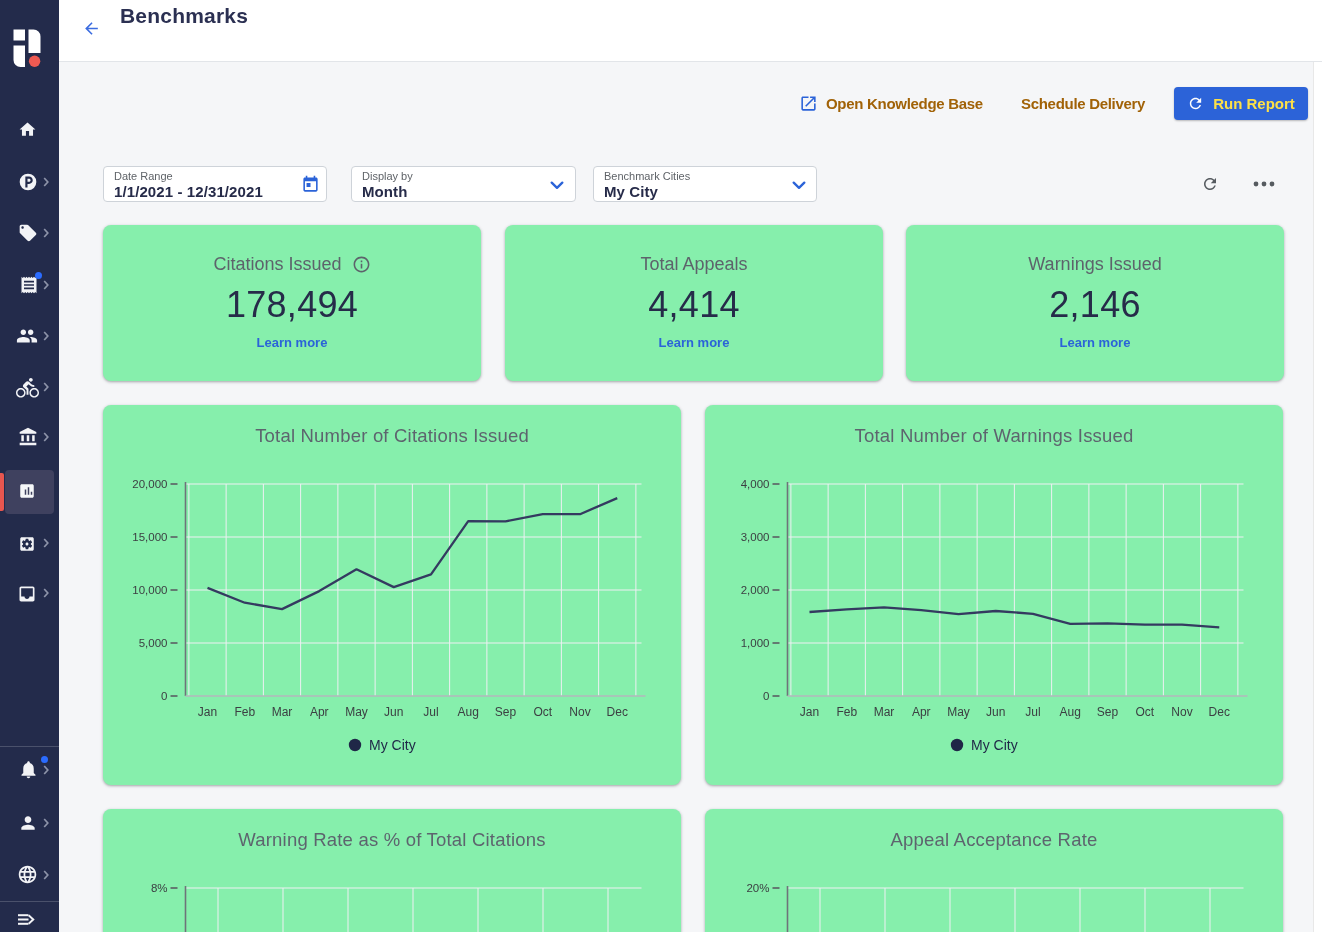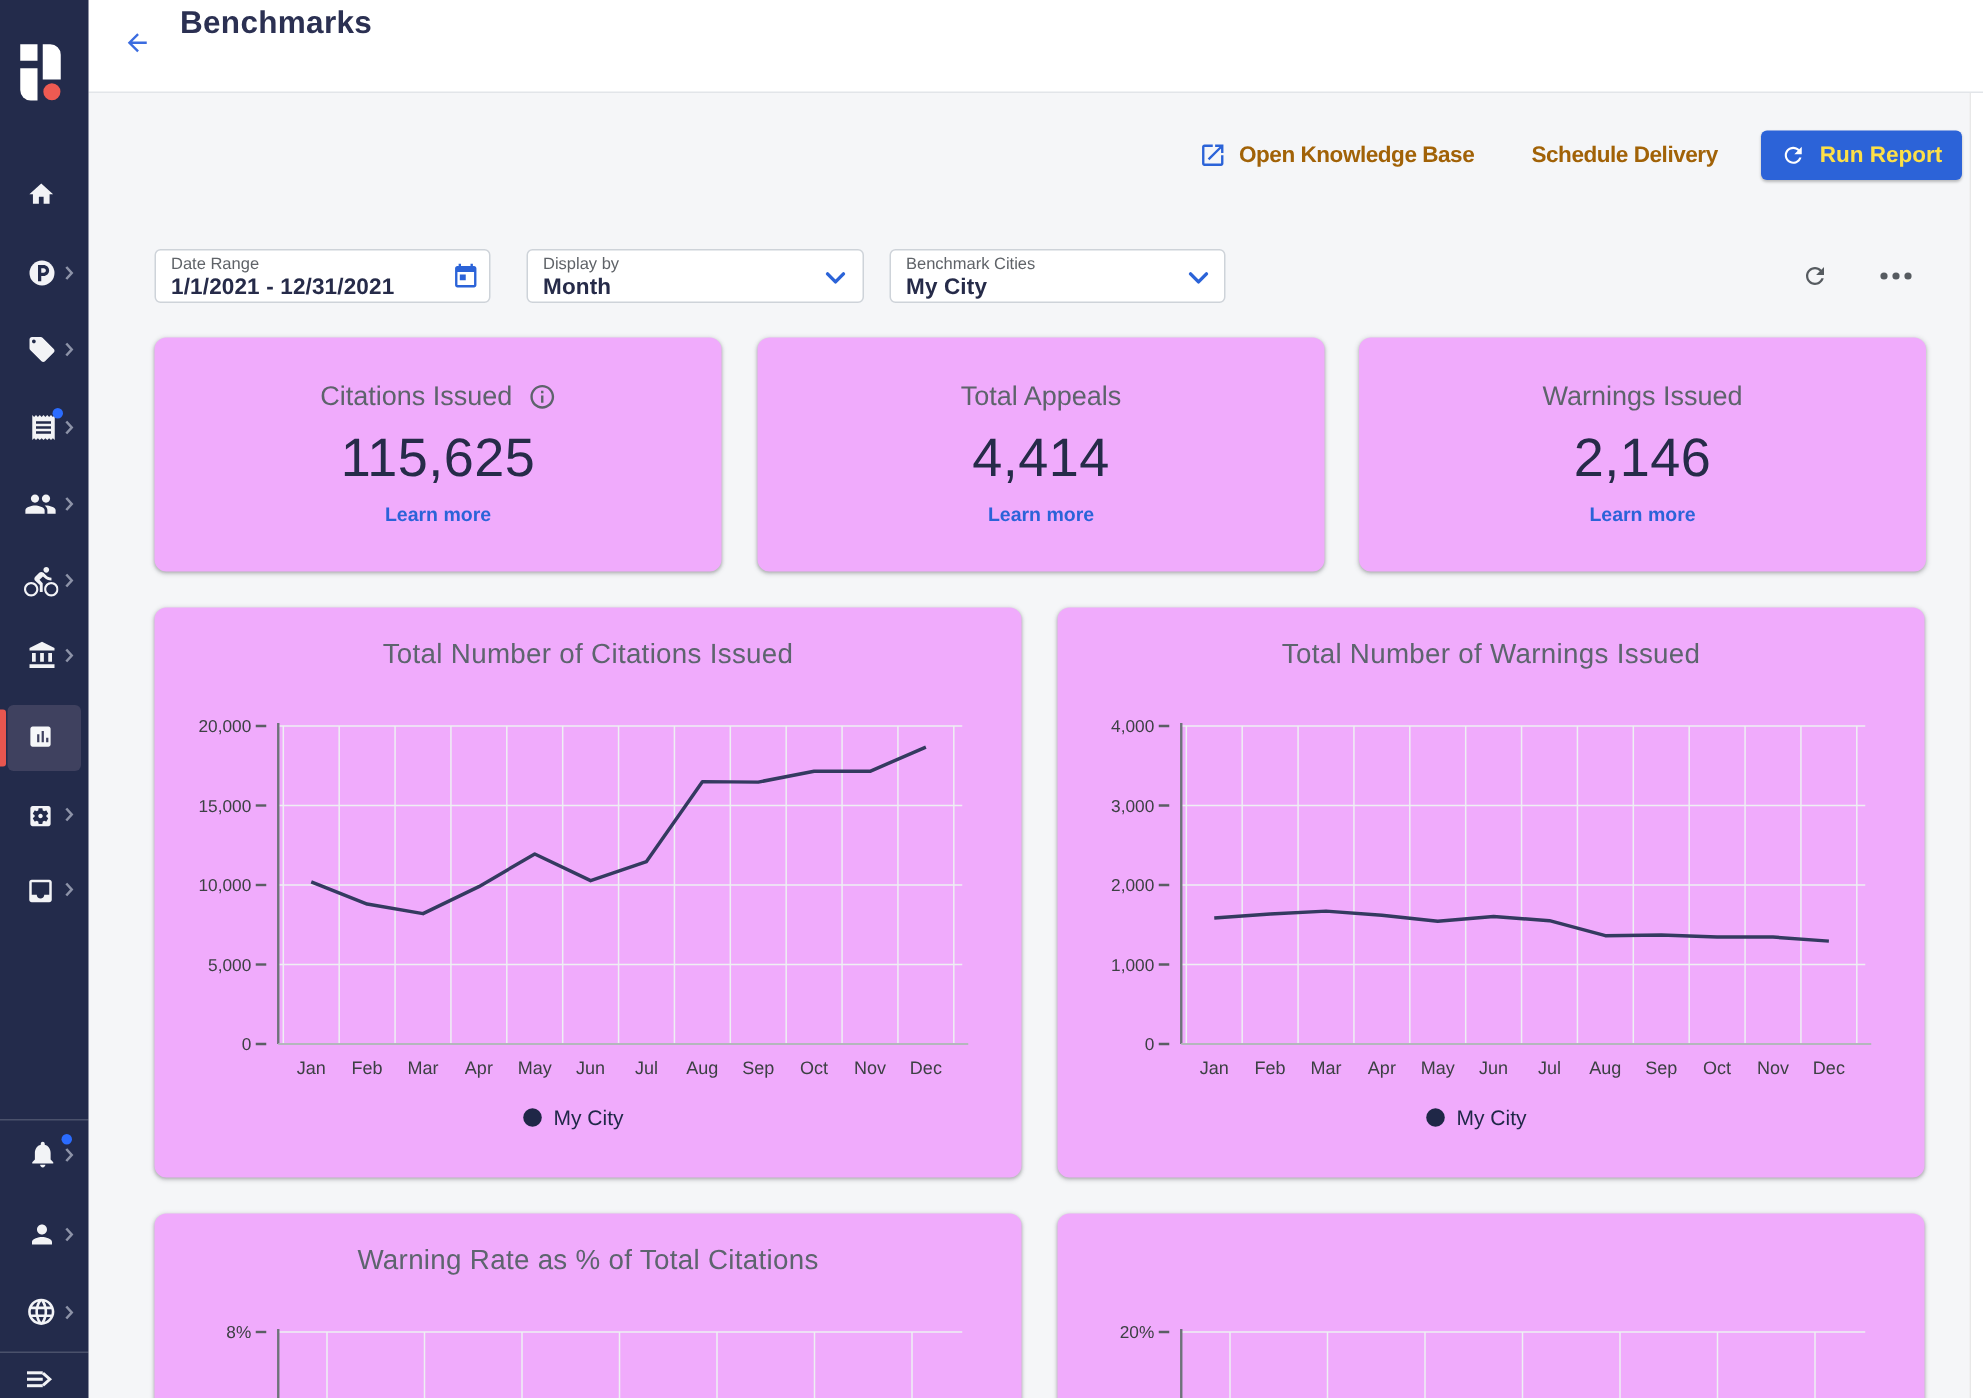--- a/index.html
+++ b/index.html
@@ -15,21 +15,21 @@
 #header { position:absolute; left:59px; top:0; width:1263px; height:62px; background:#fff; border-bottom:1px solid #e2e5e9; z-index:4; }
 #htitle { position:absolute; left:61px; top:4px; font-size:21px; font-weight:bold; color:#2b3052; letter-spacing:0.2px; }
 
 .blink { color:#a16207; font-weight:bold; font-size:15px; letter-spacing:-0.3px; }
 #runbtn { position:absolute; left:1174px; top:87px; width:134px; height:33px; background:#2c63d8; border-radius:4px; color:#fde047; font-weight:bold; font-size:15px; display:flex; align-items:center; justify-content:center; box-shadow:0 1px 2px rgba(0,0,0,0.25); }
 
 .field { position:absolute; top:166px; height:36px; background:#fff; border:1px solid #ced3d9; border-radius:4px; }
 .flabel { position:absolute; left:10px; top:2.5px; font-size:11px; color:#5f6368; }
 .fvalue { position:absolute; left:10px; top:16px; font-size:15px; font-weight:bold; color:#262b49; letter-spacing:0.1px; }
 
-.card { position:absolute; background:#f0abfc; border-radius:8px; box-shadow:0 1px 2px rgba(60,64,67,0.28), 0 1px 3px 1px rgba(60,64,67,0.13); }
+.card { position:absolute; background:#86efac; border-radius:8px; box-shadow:0 1px 2px rgba(60,64,67,0.28), 0 1px 3px 1px rgba(60,64,67,0.13); }
 .stitle { position:absolute; top:29px; width:100%; text-align:center; font-size:18px; color:#5d636b; }
 .snum { position:absolute; top:59px; line-height:42px; width:100%; text-align:center; font-size:36px; color:#262b49; letter-spacing:0.3px; }
 .slearn { position:absolute; top:110px; width:100%; text-align:center; font-size:13px; font-weight:bold; color:#2b63d8; }
 .ctitle { position:absolute; top:20px; width:100%; text-align:center; font-size:18.5px; color:#5d646e; letter-spacing:0.2px; }
 </style>
 </head>
 <body>
 
 <div id="sidebar">
   <svg class="abs" style="left:12px;top:28px;" width="35" height="41" viewBox="0 0 35 41">
@@ -189,21 +189,21 @@
 <svg class="abs" style="left:1253px;top:180px;" width="22" height="8" viewBox="0 0 22 8">
     <circle cx="3" cy="4" r="2.4" fill="#565b60"></circle>
     <circle cx="11" cy="4" r="2.4" fill="#565b60"></circle>
     <circle cx="19" cy="4" r="2.4" fill="#565b60"></circle>
   </svg>
 
 <div class="card" style="left:103px;top:225px;width:378px;height:156px;">
   <div class="stitle">Citations Issued&nbsp; <svg width="19" height="19" viewBox="0 0 24 24" fill="#5d636b" style="vertical-align:-3.5px;">
         <path d="M11 7h2v2h-2zm0 4h2v6h-2zm1-9C6.48 2 2 6.48 2 12s4.48 10 10 10 10-4.48 10-10S17.52 2 12 2zm0 18c-4.41 0-8-3.59-8-8s3.59-8 8-8 8 3.59 8 8-3.59 8-8 8z"></path>
       </svg></div>
-  <div class="snum">115,625</div>
+  <div class="snum">178,494</div>
   <div class="slearn">Learn more</div>
 </div>
 <div class="card" style="left:505px;top:225px;width:378px;height:156px;">
   <div class="stitle">Total Appeals</div>
   <div class="snum">4,414</div>
   <div class="slearn">Learn more</div>
 </div>
 <div class="card" style="left:906px;top:225px;width:378px;height:156px;">
   <div class="stitle">Warnings Issued</div>
   <div class="snum">2,146</div>
@@ -319,20 +319,21 @@
 <line x1="375" y1="79" x2="375" y2="123" stroke="#eef0f3" stroke-width="1"></line>
 <line x1="440" y1="79" x2="440" y2="123" stroke="#eef0f3" stroke-width="1"></line>
 <line x1="505" y1="79" x2="505" y2="123" stroke="#eef0f3" stroke-width="1"></line>
 <line x1="82.5" y1="79" x2="538.5" y2="79" stroke="#eef0f3" stroke-width="1"></line>
 <line x1="82.5" y1="77" x2="82.5" y2="123" stroke="#6e737a" stroke-width="1.6"></line>
 <line x1="67.5" y1="79" x2="74.5" y2="79" stroke="#5a5e63" stroke-width="1.6"></line>
 <text x="64.5" y="83" font-size="11.5" fill="#3c4043" text-anchor="end">8%</text>
 </svg>
 </div>
 <div class="card" style="left:705px;top:809px;width:578px;height:360px;">
+  <div class="ctitle">Appeal Acceptance Rate</div>
   <svg class="abs" style="left:0;top:0;" width="578" height="123" viewBox="0 0 578 123">
 <line x1="115" y1="79" x2="115" y2="123" stroke="#eef0f3" stroke-width="1"></line>
 <line x1="180" y1="79" x2="180" y2="123" stroke="#eef0f3" stroke-width="1"></line>
 <line x1="245" y1="79" x2="245" y2="123" stroke="#eef0f3" stroke-width="1"></line>
 <line x1="310" y1="79" x2="310" y2="123" stroke="#eef0f3" stroke-width="1"></line>
 <line x1="375" y1="79" x2="375" y2="123" stroke="#eef0f3" stroke-width="1"></line>
 <line x1="440" y1="79" x2="440" y2="123" stroke="#eef0f3" stroke-width="1"></line>
 <line x1="505" y1="79" x2="505" y2="123" stroke="#eef0f3" stroke-width="1"></line>
 <line x1="82.5" y1="79" x2="538.5" y2="79" stroke="#eef0f3" stroke-width="1"></line>
 <line x1="82.5" y1="77" x2="82.5" y2="123" stroke="#6e737a" stroke-width="1.6"></line>

